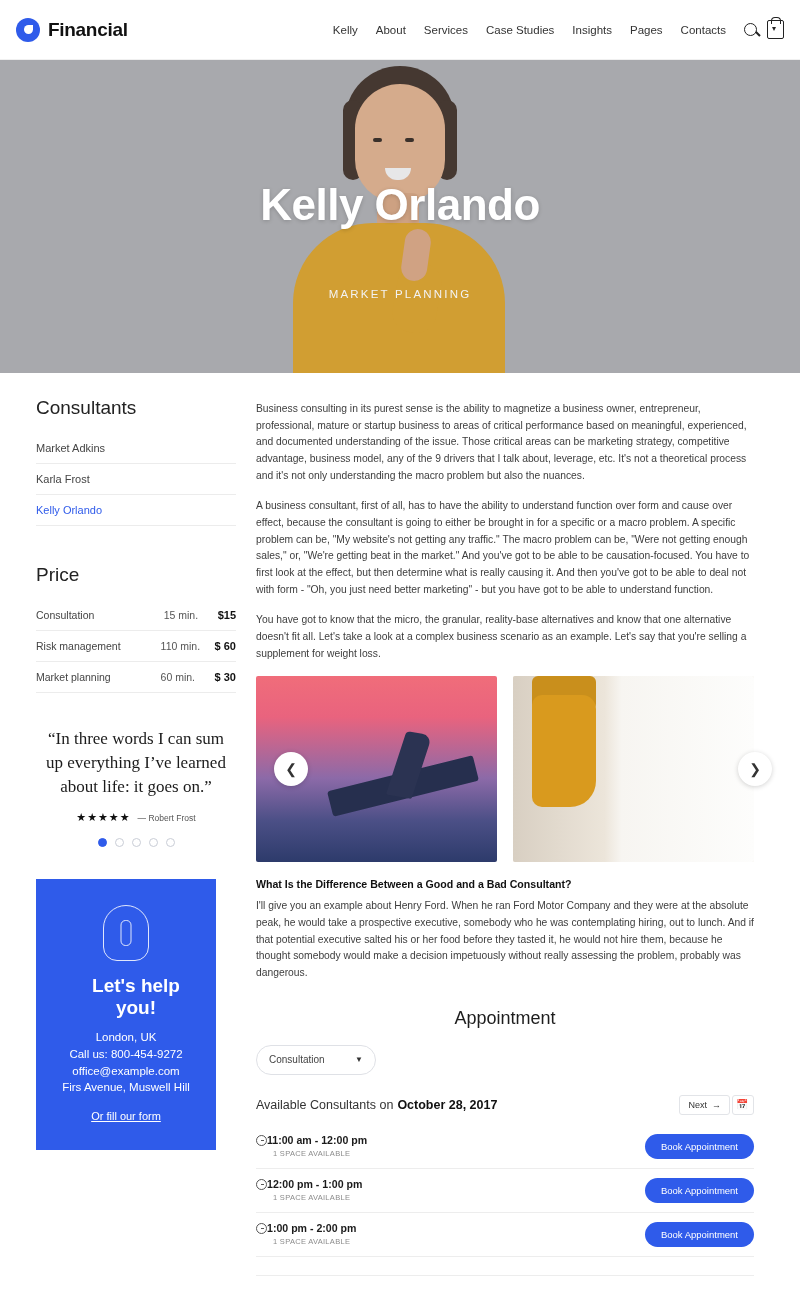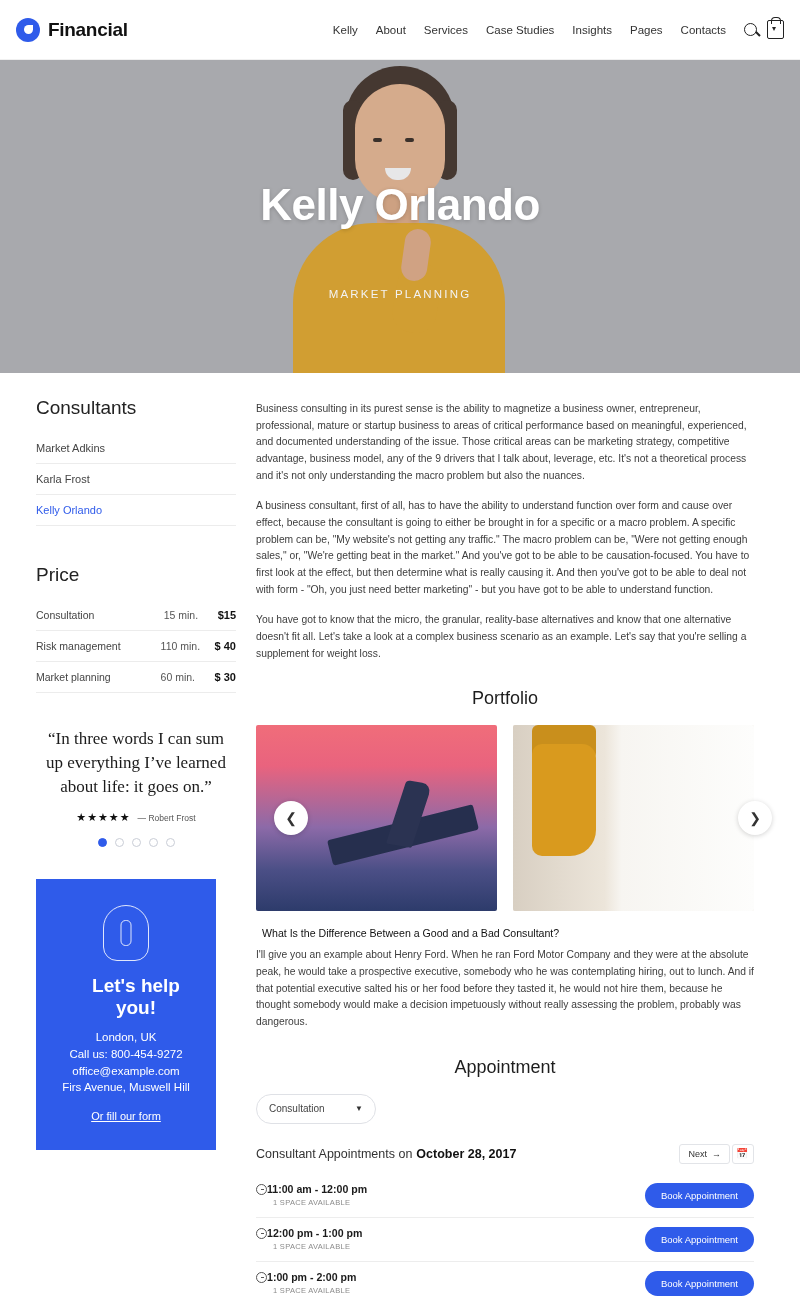--- a/index.html
+++ b/index.html
@@ -315,23 +315,23 @@
     background: #fff;
     box-shadow: 0 1px 5px rgba(0,0,0,0.18);
     display: flex; align-items: center; justify-content: center;
     font-size: 14px; color: #333;
   }
   .nav-arrow.prev { left: 18px; }
   .nav-arrow.next { right: -18px; }
 
   .q-title {
     font-size: 10.6px;
-    font-weight: normal;
+    font-weight: bold;
     color: #111;
-    margin: 16px 6px 8px;
+    margin: 16px 0 8px;
   }
 
   
   .appt-select {
     width: 120px;
     height: 30px;
     border: 1px solid #dfe1e6;
     border-radius: 16px;
     display: flex; align-items: center;
     padding: 0 12px;
@@ -449,21 +449,21 @@
     <div class="side-h2">Price</div>
 
     <div class="price-row">
       <span class="price-name">Consultation</span>
       <span class="price-dur">15 min.</span>
       <span class="price-amt">$15</span>
     </div>
     <div class="price-row">
       <span class="price-name">Risk management</span>
       <span class="price-dur">110 min.</span>
-      <span class="price-amt">$ 40</span>
+      <span class="price-amt">$ 60</span>
     </div>
     <div class="price-row">
       <span class="price-name">Market planning</span>
       <span class="price-dur">60 min.</span>
       <span class="price-amt">$ 30</span>
     </div>
 
     <div class="quote-box">
       <div class="quote-text">“In three words I can sum up everything I’ve learned about life: it goes on.”</div>
       <div class="quote-meta">
@@ -488,21 +488,20 @@
       <div class="cta-line">Firs Avenue, Muswell Hill</div>
       <a class="cta-link" href="#">Or fill our form</a>
     </div>
   </div>
 
   <div class="main">
     <p class="para">Business consulting in its purest sense is the ability to magnetize a business owner, entrepreneur, professional, mature or startup business to areas of critical performance based on meaningful, experienced, and documented understanding of the issue. Those critical areas can be marketing strategy, competitive advantage, business model, any of the 9 drivers that I talk about, leverage, etc. It's not a theoretical process and it's not only understanding the macro problem but also the nuances.</p>
     <p class="para">A business consultant, first of all, has to have the ability to understand function over form and cause over effect, because the consultant is going to either be brought in for a specific or a macro problem. A specific problem can be, "My website's not getting any traffic." The macro problem can be, "Were not getting enough sales," or, "We're getting beat in the market." And you've got to be able to be causation-focused. You have to first look at the effect, but then determine what is really causing it. And then you've got to be able to deal not with form - "Oh, you just need better marketing" - but you have got to be able to understand function.</p>
     <p class="para">You have got to know that the micro, the granular, reality-base alternatives and know that one alternative doesn't fit all. Let's take a look at a complex business scenario as an example. Let's say that you're selling a supplement for weight loss.</p>
 
-    <div class="sec-title">Portfolio</div>
     <div class="gallery">
       <div class="shot shot1"></div>
       <div class="shot shot2">
         <div class="shot2-wall"></div>
         <div class="shot2-arm"></div>
         <div class="shot2-cuff"></div>
       </div>
       <div class="nav-arrow prev">❮</div>
       <div class="nav-arrow next">❯</div>
     </div>
@@ -511,21 +510,21 @@
     <p class="para">I'll give you an example about Henry Ford. When he ran Ford Motor Company and they were at the absolute peak, he would take a prospective executive, somebody who he was contemplating hiring, out to lunch. And if that potential executive salted his or her food before they tasted it, he would not hire them, because he thought somebody would make a decision impetuously without really assessing the problem, probably was dangerous.</p>
 
     <div class="sec-title">Appointment</div>
 
     <div class="appt-select">
       <span>Consultation</span>
       <span class="caret">▼</span>
     </div>
 
     <div class="appt-head">
-      <span class="label">Consultant Appointments on</span>
+      <span class="label">Available Consultants on</span>
       <span class="date">October 28, 2017</span>
       <span class="ctrls">
         <span class="next-btn">
           <span>Next</span>
           <span>→</span>
         </span>
         <span class="cal-btn">📅</span>
       </span>
     </div>
 

